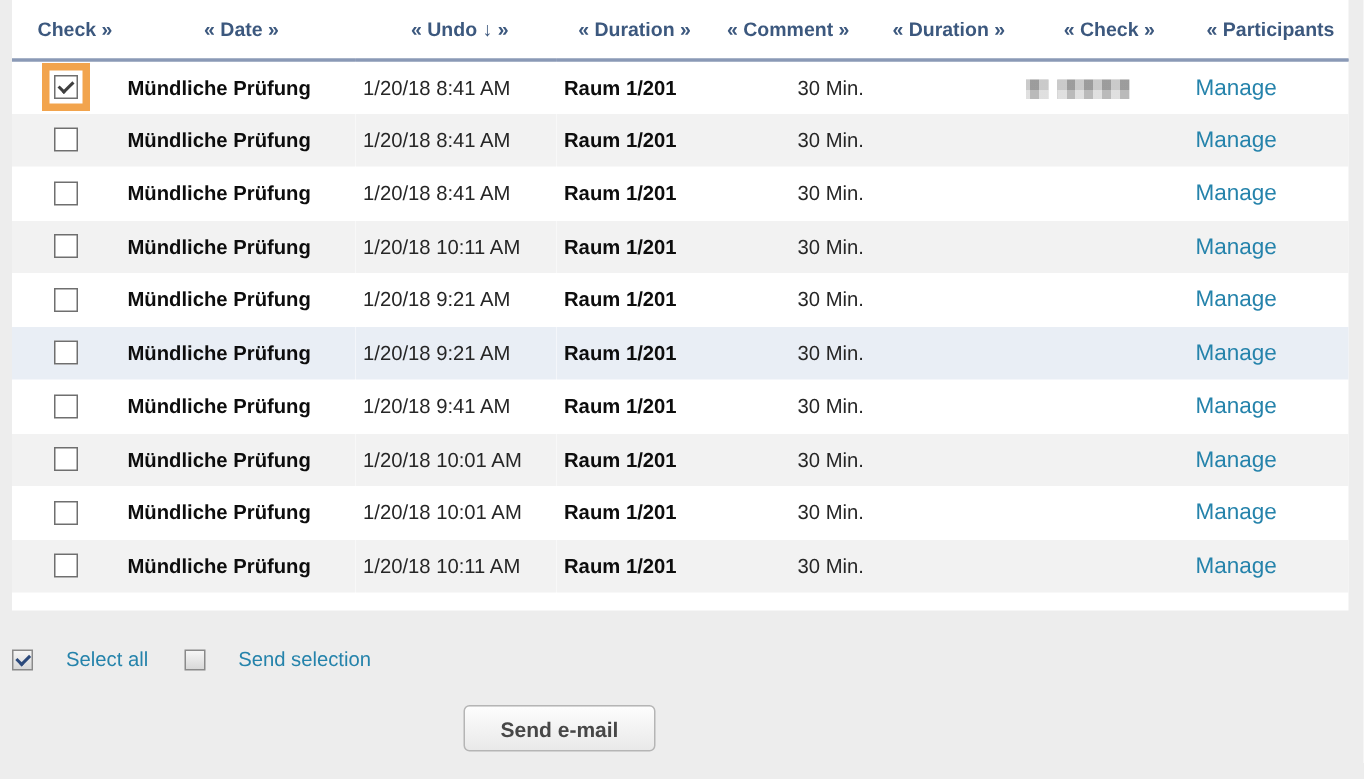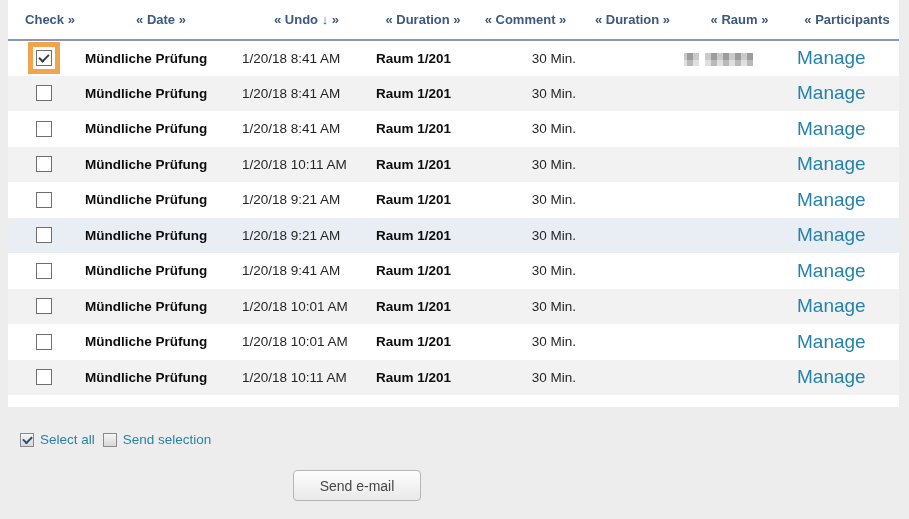--- a/index.html
+++ b/index.html
@@ -20,21 +20,21 @@
   tbody td {
     height:35.5px; vertical-align:middle; font-size:13.5px; color:#262626;
     padding-left:5px; white-space:nowrap; overflow:hidden;
   }
   tbody tr.alt td { background:#f2f2f2; }
   tbody tr.hl td  { background:#e9eef5; }
   td.cell-check { text-align:center; padding-left:0; }
   td.cell-title, td.cell-location { font-weight:bold; color:#0d0d0d; }
   td.cell-duration { padding-left:10px;text-align:right; }
   td.cell-action { padding-left:7px; }
-  a.manage { color:#2583ab; text-decoration:none; font-size:19px; cursor:pointer; }
+  a.manage { color:#2583ab; text-decoration:none; font-size:15px; cursor:pointer; }
 
   
   .cb { width:16px; height:16px; border:1px solid #6f6f6f; background:#fff;
         display:inline-block; position:relative; vertical-align:middle; cursor:pointer; }
   .cb.checked::after { content:""; position:absolute; left:2px; top:3px; width:8px; height:4px;
         border-left:2px solid #3f3f3f; border-bottom:2px solid #3f3f3f; transform:rotate(-45deg); }
 
   
   .annot { display:inline-block; border:5px solid #f2a44d; padding:3px; line-height:0; }
   .annot.no-annot { border-color:transparent; }
@@ -43,31 +43,31 @@
   
   .redacted { display:inline-block; height:13px; vertical-align:middle; margin-left:-32px; line-height:0; }
   .redacted .seg { display:inline-block; height:13px; background-color:#bdbdbd;
     background-image:
       repeating-linear-gradient(90deg, rgba(255,255,255,.35) 0 6px, rgba(0,0,0,.10) 6px 12px),
       repeating-linear-gradient(0deg, rgba(255,255,255,.28) 0 6px, rgba(0,0,0,.08) 6px 13px); }
   .redacted .seg.first { width:42px; margin-right:6px; }
   .redacted .seg.second { width:48px; }
 
   
-  .select-row { position:absolute; left:20px; top:432px; display:flex; align-items:center;
-                font-size:13.5px; color:#2583ab; }
+  .select-row { position:absolute; left:8px; top:432px; display:flex; align-items:center;
+                font-size:13.5px; color:#2583ab;gap:16px; }
   .acb { width:14px; height:14px; border:1px solid #8a8a8a;
          background:linear-gradient(#f6f6f6,#d8d8d8); display:inline-block; position:relative; cursor:pointer; }
   .acb.checked::after { content:""; position:absolute; left:2px; top:2px; width:7px; height:4px;
          border-left:2px solid #2c4a7c; border-bottom:2px solid #2c4a7c; transform:rotate(-45deg); }
   .select-row label { margin:0 8px 0 6px; cursor:pointer; }
 
   .btn { display:inline-block; height:31px; border:1px solid #b5b5b5; border-radius:4px;
          background:linear-gradient(#fdfdfd,#e9e9e9); font-family:"Liberation Sans",sans-serif;
-         font-size:14px; font-weight:normal; color:#474747; cursor:pointer; padding:0 18px; }
+         font-size:14px; font-weight:bold; color:#474747; cursor:pointer; padding:0 18px;margin-left:16px; }
   .btn-send { position:absolute; left:293px; top:470px; width:128px; }
   .btn-delete { width:177px; }
 </style>
 </head>
 <body>
 
 <div id="stage">
 
   <div class="panel">
     <table>
@@ -82,21 +82,21 @@
           <col style="width:109px">
       </colgroup>
       <thead>
         <tr>
           <th class="col-check">Check »</th>
           <th>« Date »</th>
           <th>« Undo ↓ »</th>
           <th>« Duration »</th>
           <th>« Comment »</th>
           <th>« Duration »</th>
-          <th>« Raum »</th>
+          <th>« Check »</th>
           <th>« Participants</th>
         </tr>
       </thead>
       <tbody>
     <tr>
       <td class="cell-check">
         <span class="annot"><span class="cb checked"></span></span>
       </td>
       <td class="cell-title">Mündliche Prüfung</td>
       <td class="cell-begin">1/20/18 8:41 AM</td>

